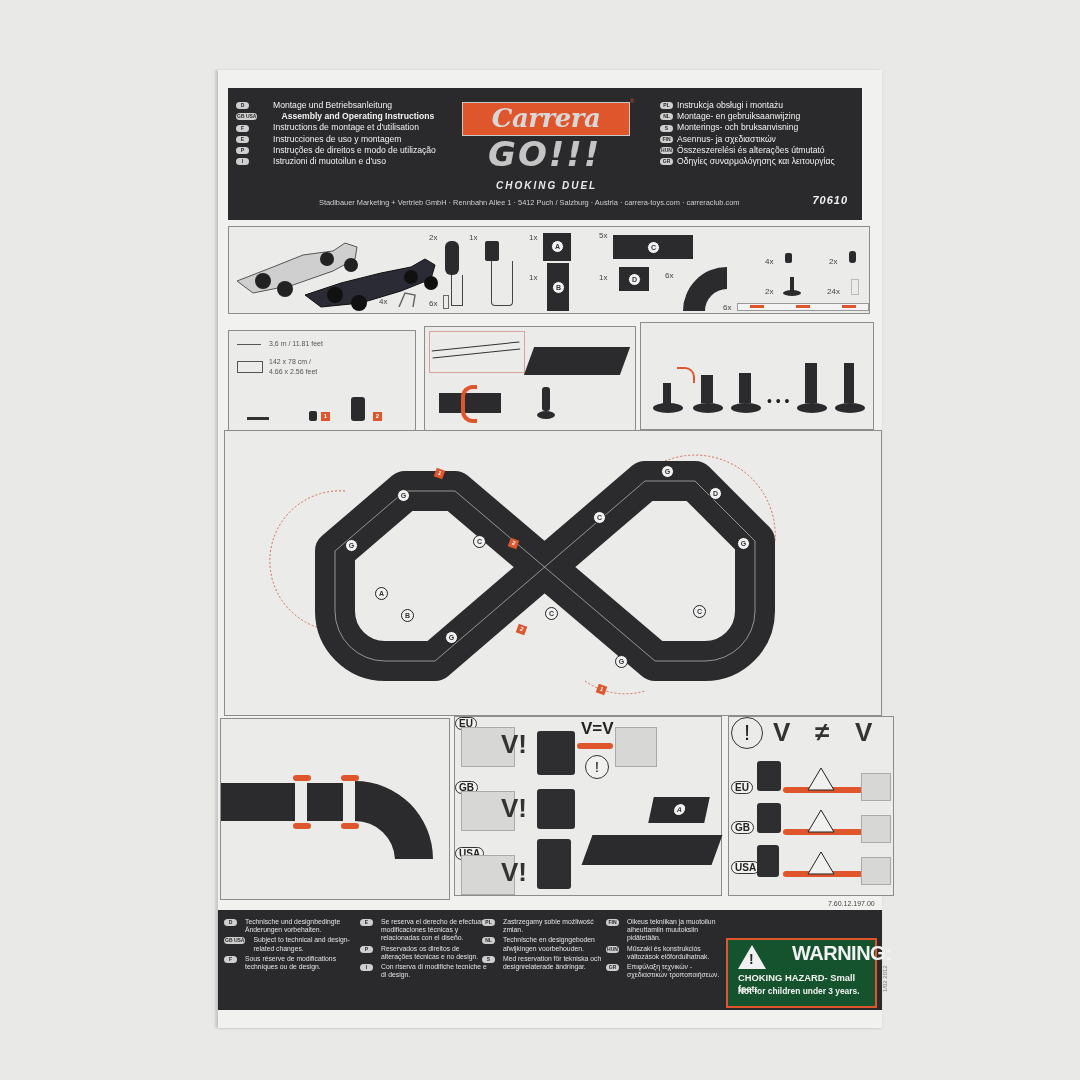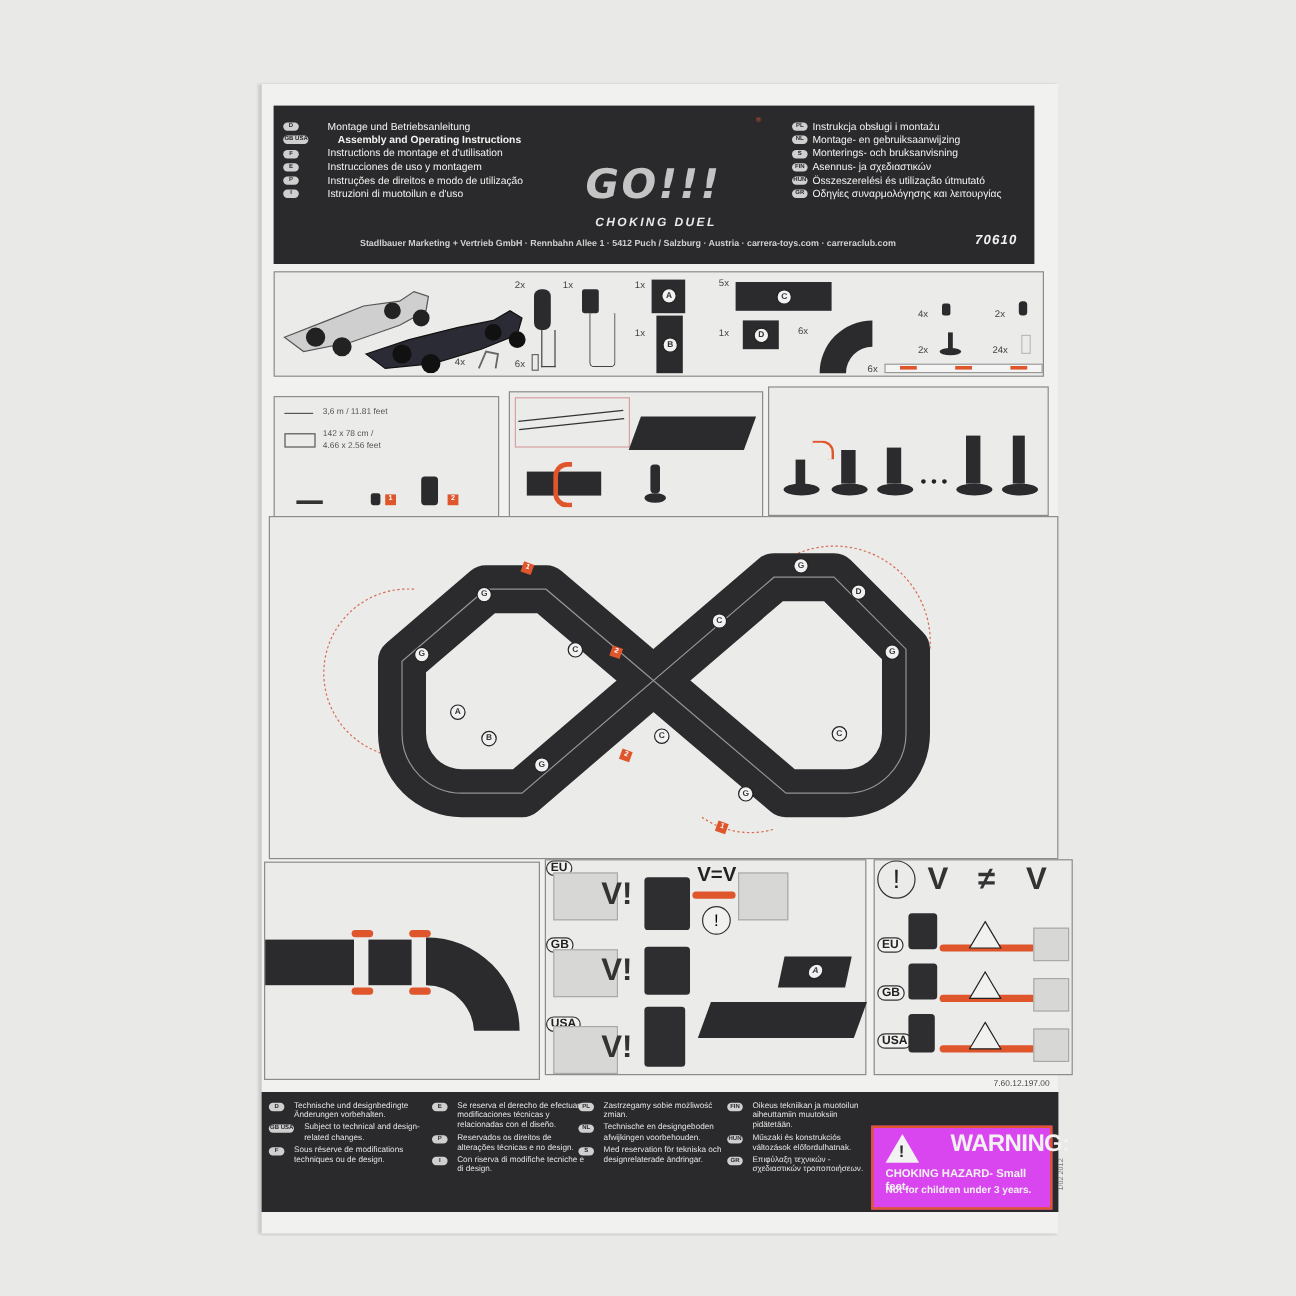--- a/index.html
+++ b/index.html
@@ -10,33 +10,33 @@
   .lang-list .row{display:flex;align-items:center;white-space:nowrap;}
   .badge{display:inline-block;min-width:11px;height:7px;border-radius:4px;background:#cfcfcf;color:#2a2a2c;font-size:5px;line-height:7px;text-align:center;font-weight:bold;margin-right:4px;padding:0 1px;}
   .lang-left{left:8px;}
   .lang-left .badge{margin-right:24px;}
   .lang-right{left:432px;}
   .logo{position:absolute;left:234px;top:14px;width:166px;height:32px;background:#e0562c;border:1px solid #c9c9c9;}
   .logo span{display:block;text-align:center;font-family:"DejaVu Serif",serif;font-style:italic;font-weight:bold;font-size:26px;color:#d8d8d8;line-height:31px;letter-spacing:-0.5px;}
   .reg{position:absolute;left:402px;top:10px;font-size:6px;color:#e0562c;}
   .go{position:absolute;left:260px;top:46px;font-size:34px;font-weight:bold;font-style:italic;color:#c4c4c4;letter-spacing:2px;font-family:"DejaVu Sans",sans-serif;}
   .fduel{position:absolute;left:268px;top:92px;font-size:10px;font-weight:bold;font-style:italic;letter-spacing:2px;color:#e9e9e9;}
-  .addr{position:absolute;left:72px;top:110px;font-size:7.4px;color:#cfcfcf;white-space:nowrap;font-weight:bold;}
+  .addr{position:absolute;left:91px;top:110px;font-size:7.4px;color:#cfcfcf;white-space:nowrap;}
   .artno{position:absolute;right:14px;top:106px;font-size:11px;font-weight:bold;font-style:italic;letter-spacing:1px;}
   .panel{position:absolute;border:1px solid #8c8c8c;background:#ebebea;}
   .txt{position:absolute;font-size:7px;color:#555;white-space:nowrap;}
   .qty{position:absolute;font-size:8px;color:#444;}
   .track{position:absolute;background:#2b2b2d;}
   .pin{position:absolute;width:9px;height:9px;background:#e0562c;color:#fff;font-size:6px;line-height:9px;text-align:center;font-weight:bold;}
   .bubble{position:absolute;width:11px;height:11px;border-radius:50%;background:#f1f1f1;border:1px solid #222;color:#333;font-size:7px;line-height:11px;text-align:center;font-weight:bold;}
   .footer{position:absolute;left:0px;top:840px;width:664px;height:100px;background:#2a2a2c;color:#e2e2e2;}
   .fcol{position:absolute;top:8px;font-size:6.8px;line-height:8.2px;}
   .fcol .item{display:flex;margin-bottom:2px;}
   .fcol .badge{flex:none;margin-right:8px;margin-top:1px;}
-  .warn{position:absolute;left:508px;top:28px;width:147px;height:66px;border:2px solid #e0562c;background:#d946ef;color:#f2f2f2;}
+  .warn{position:absolute;left:508px;top:28px;width:147px;height:66px;border:2px solid #e0562c;background:#14532d;color:#f2f2f2;}
   .warn .title{position:absolute;left:64px;top:2px;font-size:20px;font-weight:bold;letter-spacing:-0.5px;font-family:"Liberation Sans",sans-serif;}
   .warn .l1{position:absolute;left:10px;top:32px;font-size:9.4px;font-weight:bold;}
   .warn .l2{position:absolute;left:10px;top:46px;font-size:8.4px;font-weight:bold;}
   .warn .tri{position:absolute;left:10px;top:5px;width:0;height:0;border-left:14px solid transparent;border-right:14px solid transparent;border-bottom:24px solid #f2f2f2;}
   .warn .tri:after{content:"!";position:absolute;left:-3px;top:6px;color:#2a2a2c;font-size:14px;font-weight:bold;}
   .plugbox{position:absolute;width:52px;height:38px;background:#d7d7d5;border:1px solid #aaa;}
   .vbang{position:absolute;font-size:26px;font-weight:bold;color:#333;}
   .region{position:absolute;font-size:10px;font-weight:bold;border:1px solid #333;border-radius:8px;padding:0 3px;background:#f1f1ef;color:#222;}
   .adapter{position:absolute;background:#2e2e30;border-radius:3px;}
   .arrow{position:absolute;height:6px;background:#e0562c;border-radius:3px;}
@@ -67,20 +67,23 @@
       <div class="row">
           <span class="badge">P</span>
           <span>Instruções de direitos e modo de utilização</span>
         </div>
       <div class="row">
           <span class="badge">I</span>
           <span>Istruzioni di muotoilun e d'uso</span>
         </div>
     </div>
 
+    <div class="logo">
+        <span>Carrera</span>
+      </div>
     <span class="reg">®</span>
     <div class="go">GO!!!</div>
     <div class="fduel">CHOKING DUEL</div>
 
     <div class="lang-list lang-right">
       <div class="row">
           <span class="badge">PL</span>
           <span>Instrukcja obsługi i montażu</span>
         </div>
       <div class="row">
@@ -90,21 +93,21 @@
       <div class="row">
           <span class="badge">S</span>
           <span>Monterings- och bruksanvisning</span>
         </div>
       <div class="row">
           <span class="badge">FIN</span>
           <span>Asennus- ja σχεδιαστικών</span>
         </div>
       <div class="row">
           <span class="badge">HUN</span>
-          <span>Összeszerelési és utilização útmutató</span>
+          <span>Összeszerelési és alterações útmutató</span>
         </div>
       <div class="row">
           <span class="badge">GR</span>
           <span>Οδηγίες συναρμολόγησης και λειτουργίας</span>
         </div>
     </div>
 
     <div class="addr">Stadlbauer Marketing + Vertrieb GmbH · Rennbahn Allee 1 · 5412 Puch / Salzburg · Austria · carrera-toys.com · carreraclub.com</div>
     <div class="artno">70610</div>
   </div>

